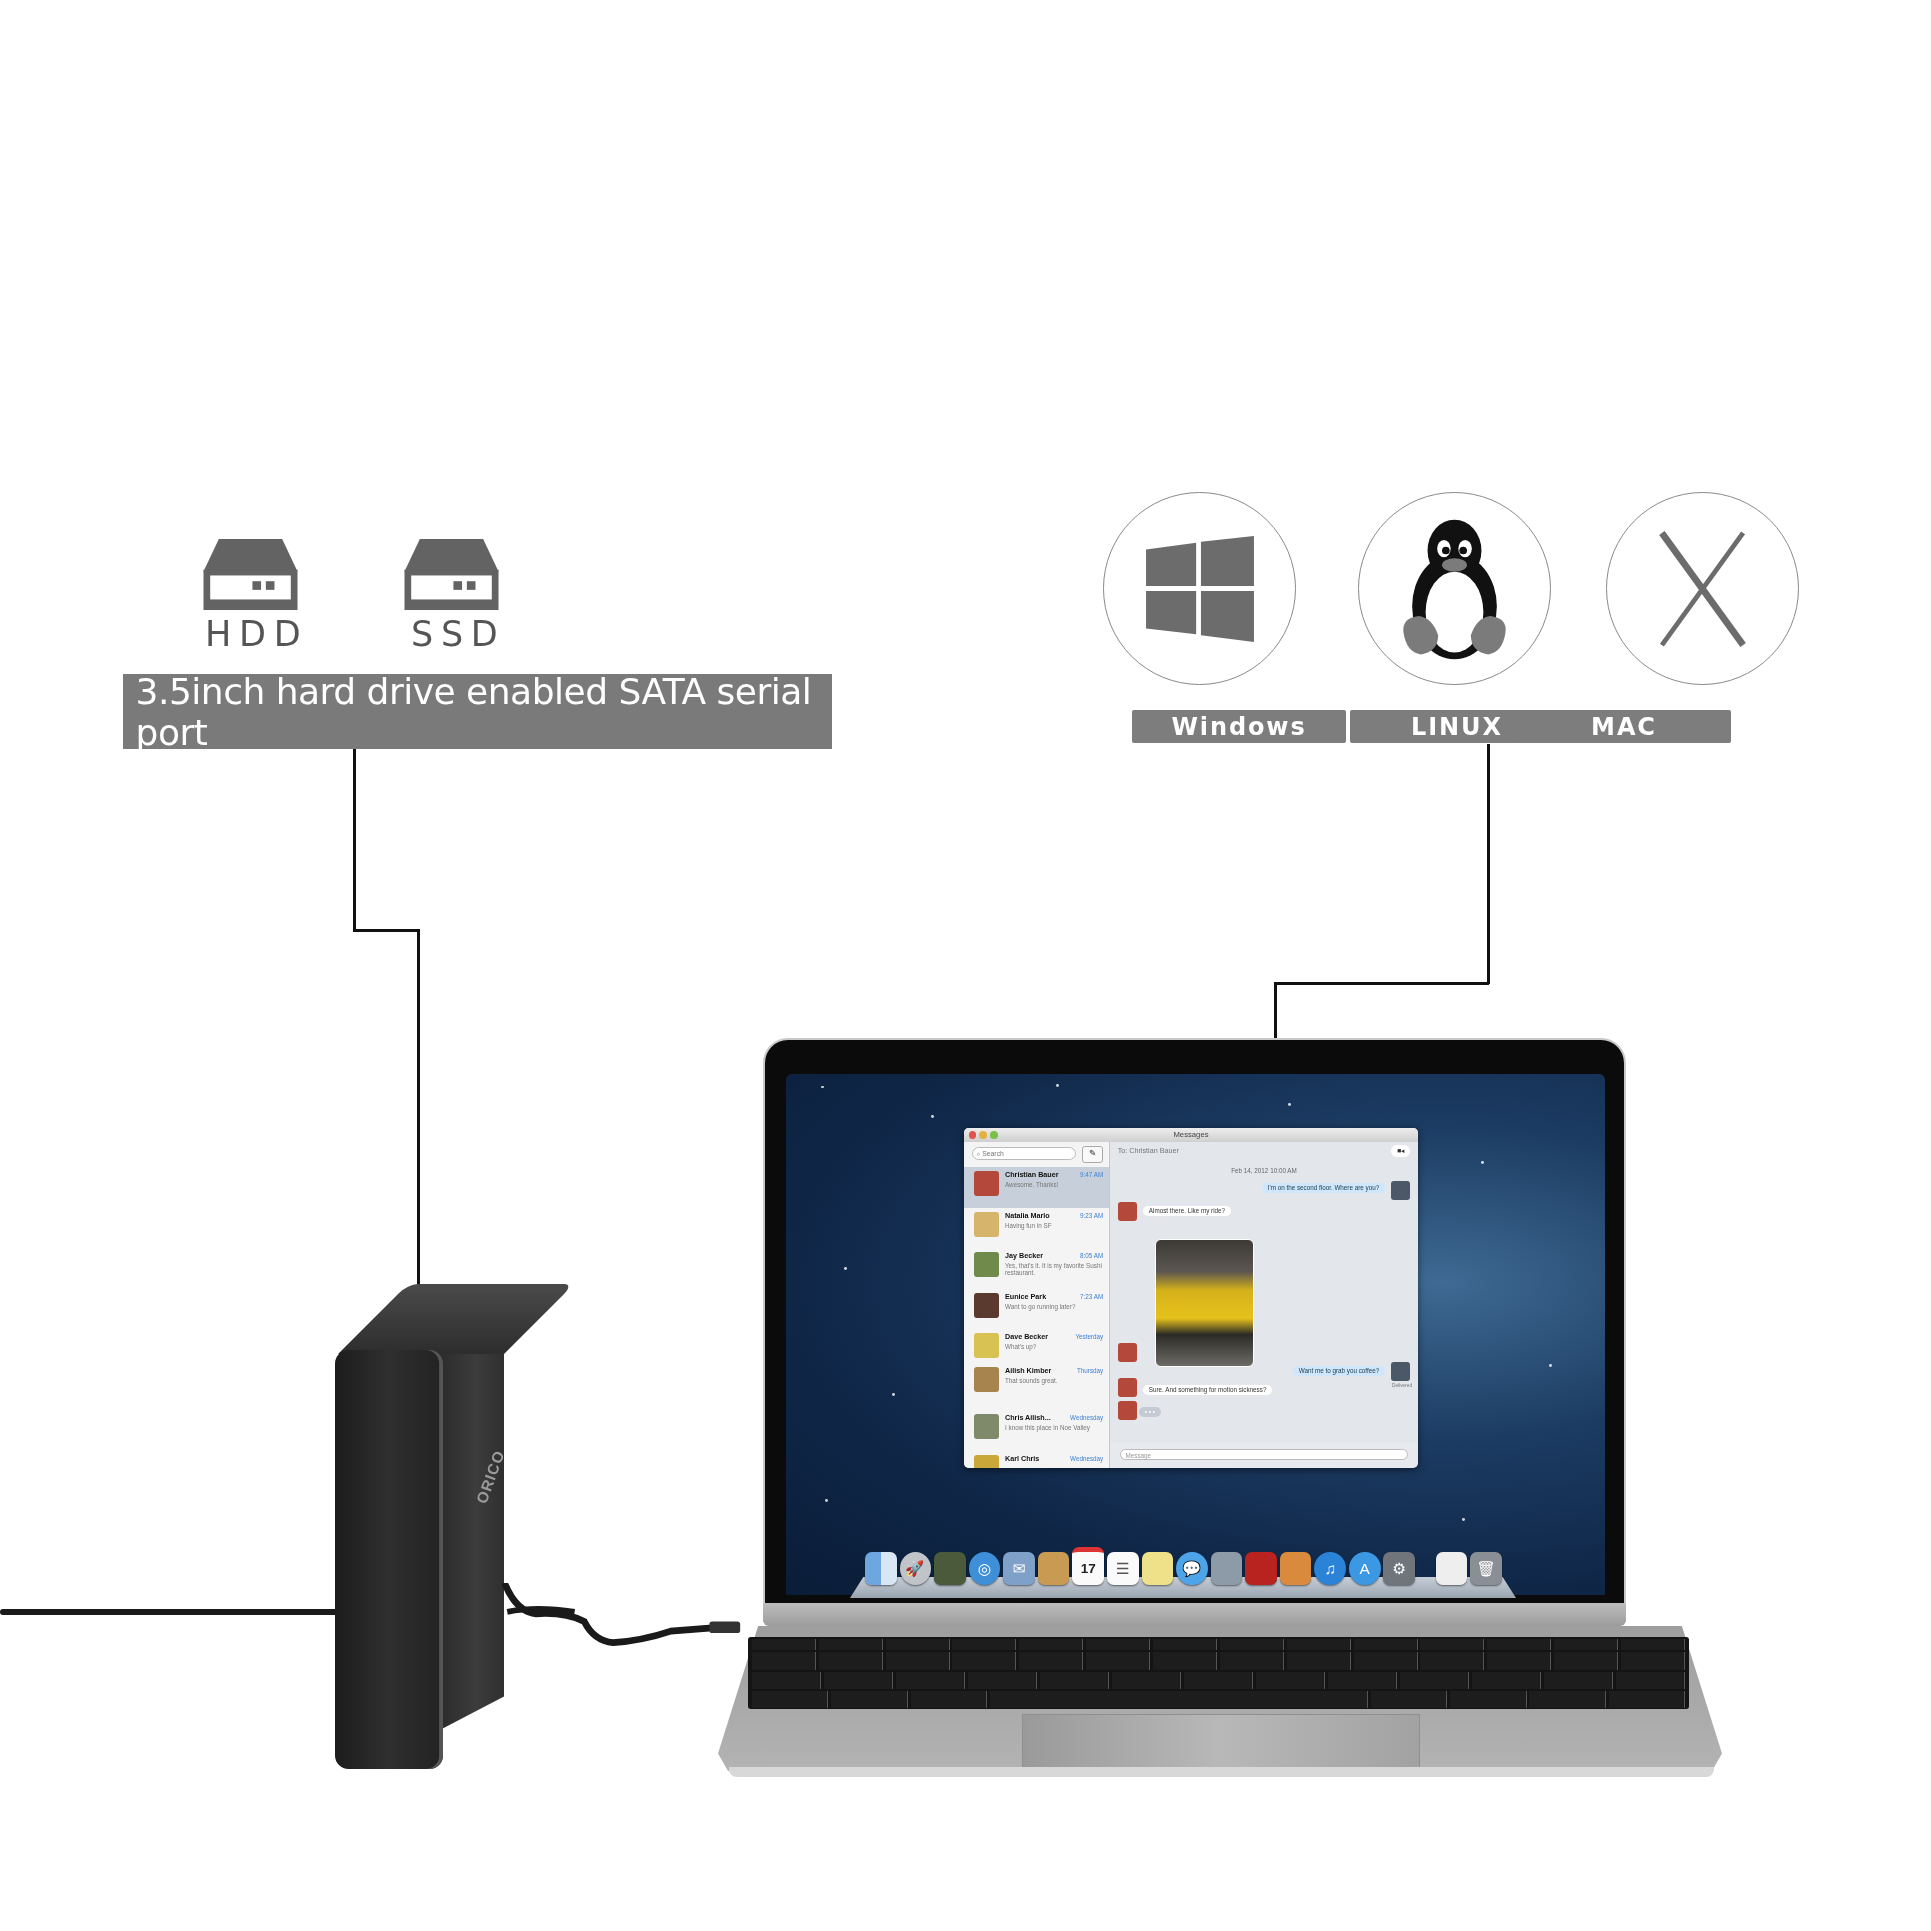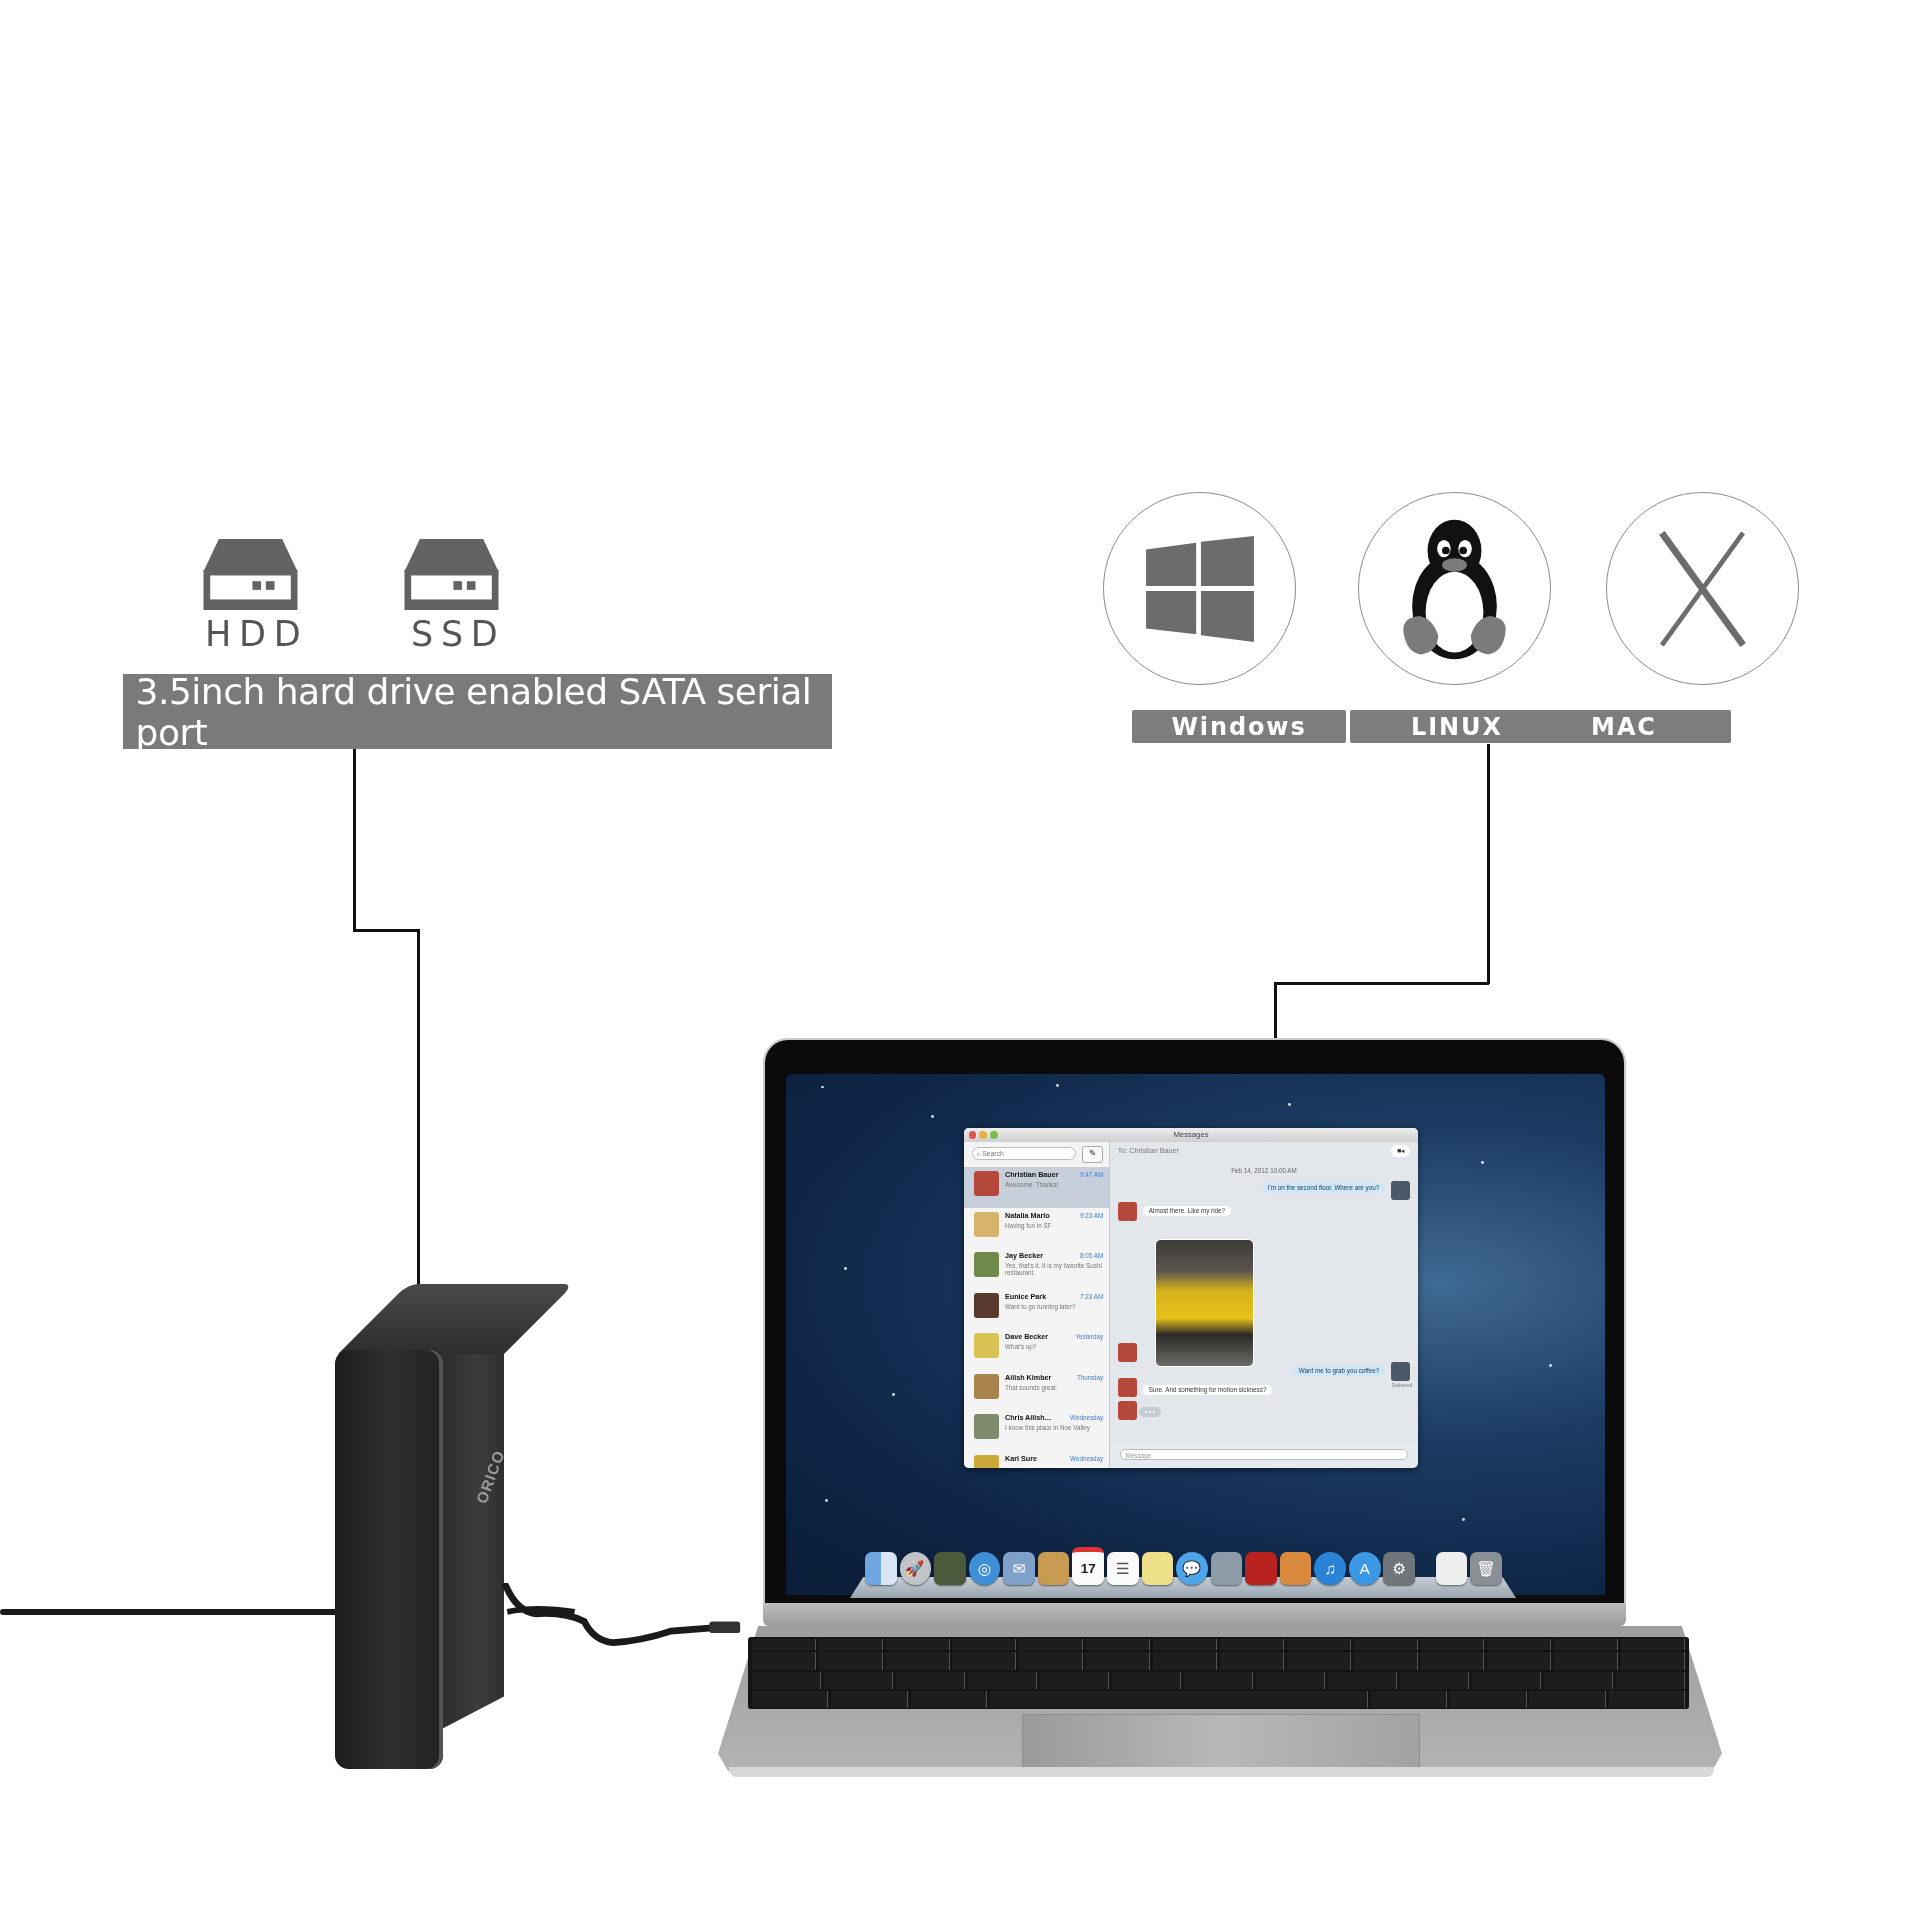--- a/index.html
+++ b/index.html
@@ -186,35 +186,35 @@
       <div class="nm">Eunice Park</div>
       <div class="tm">7:23 AM</div>
       <div class="pv">Want to go running later?</div>
     </div>
     <div class="conv" style="top:187px;">
       <div class="av" style="background:#d9c254;"></div>
       <div class="nm">Dave Becker</div>
       <div class="tm">Yesterday</div>
       <div class="pv">What's up?</div>
     </div>
-    <div class="conv" style="top:228px;">
+    <div class="conv" style="top:221px;">
       <div class="av" style="background:#a7844e;"></div>
       <div class="nm">Ailish Kimber</div>
       <div class="tm">Thursday</div>
       <div class="pv">That sounds great.</div>
     </div>
     <div class="conv" style="top:268px;">
       <div class="av" style="background:#7f8a6a;"></div>
       <div class="nm">Chris Ailish...</div>
       <div class="tm">Wednesday</div>
       <div class="pv">I know this place in Noe Valley</div>
     </div>
     <div class="conv" style="top:309px;">
       <div class="av" style="background:#c9a738;"></div>
-      <div class="nm">Karl Sure</div>
+      <div class="nm">Karl Chris</div>
       <div class="tm">Wednesday</div>
     </div>
   </div>
   <div class="chat">
     <div class="to"><span>To:</span> <span>Christian Bauer</span></div>
     <div class="facetime"><span>■◂</span></div>
     <div class="date">Feb 14, 2012 10:00 AM</div>
     <div class="bubble out" style="right:33px;top:41px;">I'm on the second floor. Where are you?</div>
     <div class="cav" style="right:7.7px;top:39px;background:#4a5868;"></div>
     <div class="cav" style="left:7.7px;top:60px;background:#b4483a;"></div>

